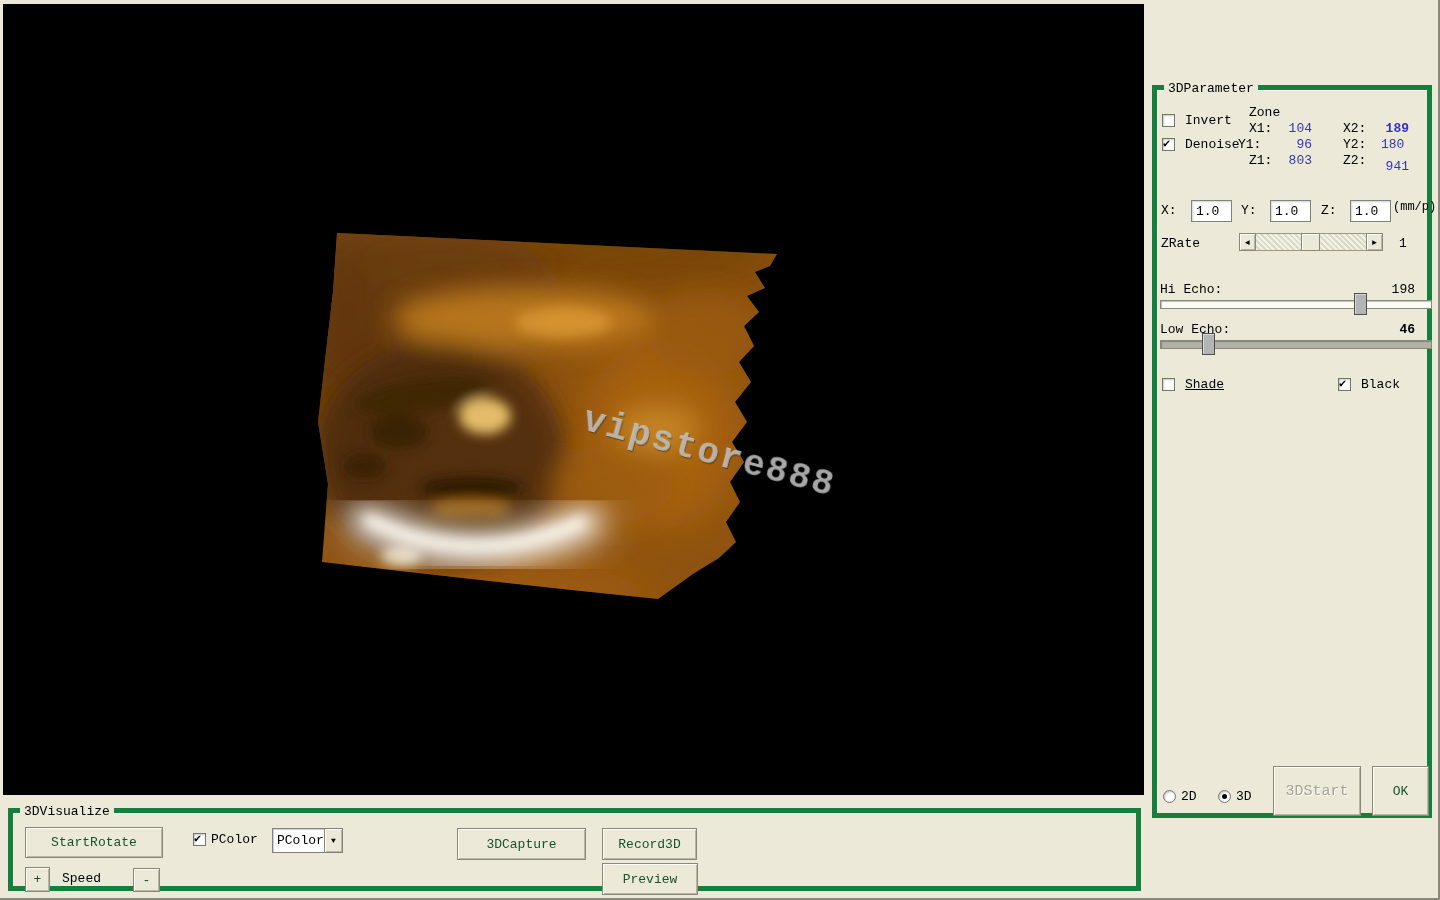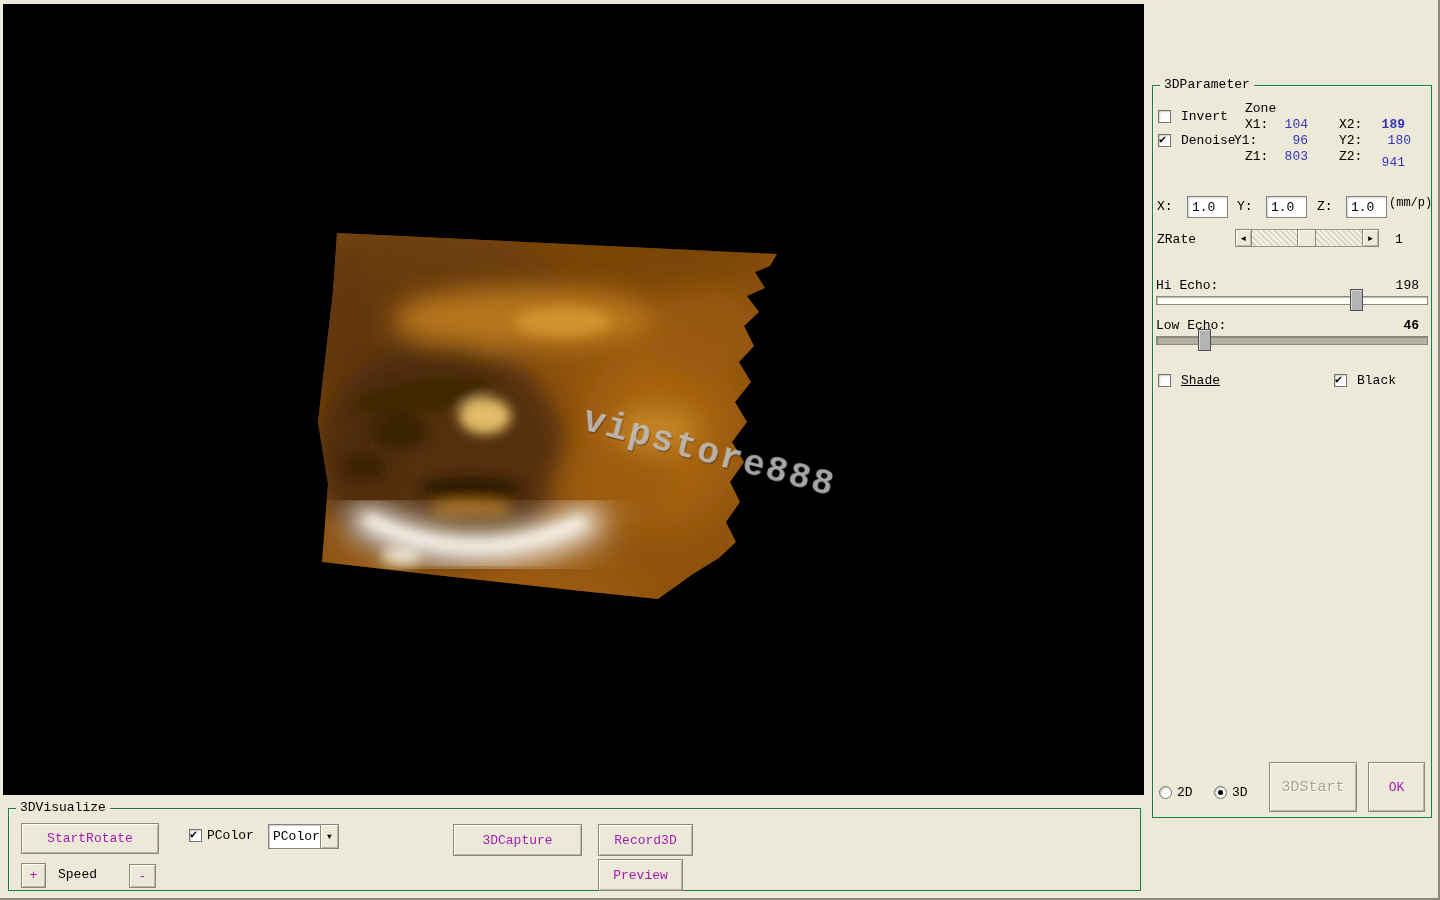--- a/index.html
+++ b/index.html
@@ -20,33 +20,33 @@
     position:absolute; left:586px; top:396px;
     font-size:36px; font-weight:bold; letter-spacing:2px;
     color:rgba(202,202,202,0.82);
     transform:rotate(15deg); transform-origin:left top;
     text-shadow:1px 1px 1px rgba(0,0,0,0.4);
     white-space:nowrap; user-select:none;
   }
 
   
   .groupbox {
-    position:absolute; border:1px solid #15803d;
+    position:absolute; border:5px solid #15803d;
     box-shadow:inset 1px 1px 0 #fffef6;
   }
   .groupbox-label {
     position:absolute; top:-9px; left:7px; background:#ece9d8;
     padding:0 4px; font-size:13px; line-height:16px; white-space:nowrap;
   }
   .lbl { position:absolute; font-size:13px; line-height:15px; white-space:nowrap; }
   .val-blue { color:#3434bd; }
   .btn {
     position:absolute; background:#ece9d8; border:1px solid #8a887b;
     box-shadow:inset 1px 1px 0 #fffef4, inset -1px -1px 0 #b9b6a5;
-    font-family:inherit; font-size:13px; color:#a21caf;
+    font-family:inherit; font-size:13px; color:#14532d;
     display:flex; align-items:center; justify-content:center; cursor:pointer;
   }
   .btn.disabled { color:#a5a290; text-shadow:1px 1px 0 #ffffff; }
   .field {
     position:absolute; background:#fff; border:1px solid #848280;
     box-shadow:inset 1px 1px 2px rgba(0,0,0,0.18);
     font-family:inherit; font-size:13px; padding:1px 4px; color:#000;
   }
   .checkbox {
     position:absolute; width:13px; height:13px; background:#fff;
@@ -175,21 +175,21 @@
     <span class="lbl" style="left:92px; top:15px;">Zone</span>
 
     <span class="lbl" style="left:92px; top:31px;">X1:</span>
     <span class="lbl val-blue" style="left:115px; top:31px; width:40px; text-align:right;">104</span>
     <span class="lbl" style="left:186px; top:31px;">X2:</span>
     <span class="lbl val-blue" style="left:210px; top:31px; width:42px; text-align:right;font-weight:bold;">189</span>
 
     <span class="lbl" style="left:81px; top:47px;">Y1:</span>
     <span class="lbl val-blue" style="left:115px; top:47px; width:40px; text-align:right;">96</span>
     <span class="lbl" style="left:186px; top:47px;">Y2:</span>
-    <span class="lbl val-blue" style="left:216px; top:47px; width:42px; text-align:right;">180</span>
+    <span class="lbl val-blue" style="left:224px; top:47px; width:42px; text-align:left;">180</span>
 
     <span class="lbl" style="left:92px; top:63px;">Z1:</span>
     <span class="lbl val-blue" style="left:115px; top:63px; width:40px; text-align:right;">803</span>
     <span class="lbl" style="left:186px; top:63px;">Z2:</span>
     <span class="lbl val-blue" style="left:210px; top:69px; width:42px; text-align:right;">941</span>
 
     <span class="lbl" style="left:4px; top:113px;">X:</span>
     <input class="field" readonly="" style="left: 34px; top: 110px; width: 41px; height: 22px;" value="1.0">
     <span class="lbl" style="left:84px; top:113px;">Y:</span>
     <input class="field" readonly="" style="left: 113px; top: 110px; width: 41px; height: 22px;" value="1.0">
@@ -249,16 +249,16 @@
     </span>
     <span class="lbl" style="left:198px; top:19px;">PColor</span>
 
     <div class="dropdown" style="left:259px; top:15px; width:71px; height:25px;">
       <span class="dd-text">PColor</span>
       <span class="dd-arrow">▼</span>
     </div>
 
     <button class="btn" style="left:444px; top:15px; width:129px; height:32px;">3DCapture</button>
     <button class="btn" style="left:589px; top:15px; width:95px; height:32px;">Record3D</button>
-    <button class="btn" style="left:589px; top:50px; width:85px; height:32px;">Preview</button>
+    <button class="btn" style="left:589px; top:50px; width:96px; height:32px;">Preview</button>
   </div>
 
 </div>
 
 </body></html>

